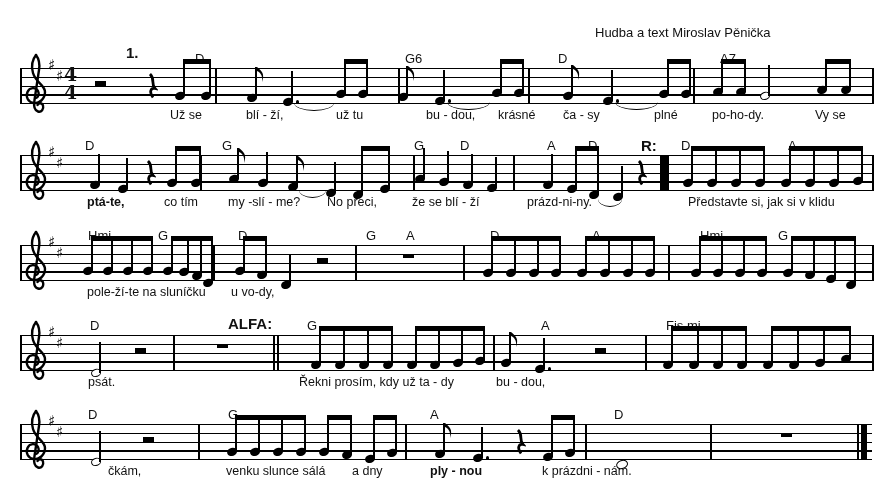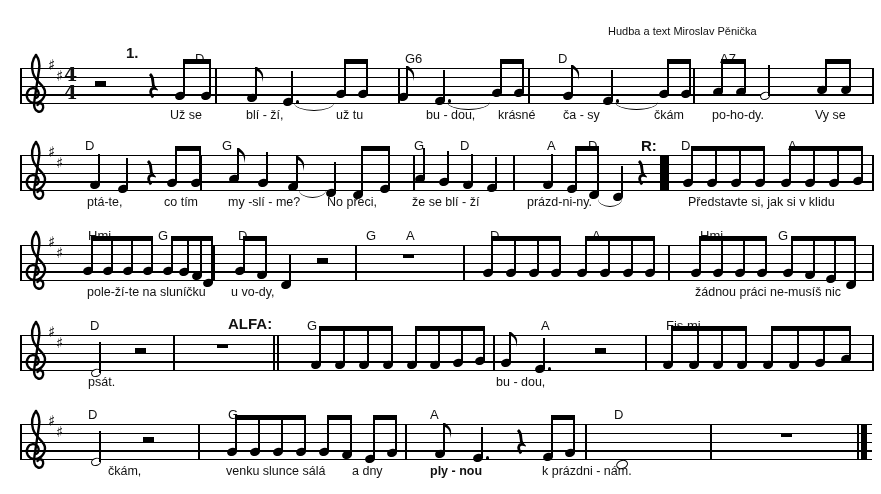--- a/index.html
+++ b/index.html
@@ -1,20 +1,20 @@
 <!DOCTYPE html>
 <html><head>
 <meta charset="utf-8">
 <style>
   html,body{margin:0;padding:0;background:#fff;}
   .page{position:relative;width:881px;height:494px;background:#ffffff;overflow:hidden;
         font-family:"Liberation Sans",sans-serif;color:#111;}
   .title{position:absolute;left:424px;top:12px;transform:translateX(-50%);
          font-size:18px;font-weight:bold;border-bottom:2px solid #000;padding:0 2px 1px 2px;white-space:nowrap;}
-  .credit{position:absolute;left:608px;top:25px;font-size:11px;white-space:nowrap;}
+  .credit{position:absolute;left:595px;top:25px;font-size:13px;white-space:nowrap;}
   .abs{position:absolute;}
   .chord{position:absolute;font-size:13px;white-space:nowrap;}
   .lyric{position:absolute;font-size:12.5px;white-space:nowrap;}
   .marker{position:absolute;font-size:15px;font-weight:bold;white-space:nowrap;}
   .tsig{position:absolute;font-family:"DejaVu Serif",serif;font-weight:bold;font-size:19px;line-height:17px;}
   .sharp{position:absolute;font-size:15px;line-height:15px;font-family:"DejaVu Sans",sans-serif;}
 </style>
 </head>
 <body>
 
@@ -39,21 +39,21 @@
       <div class="chord" style="position: absolute; left: 195px; top: 51px;">D</div>
       <div class="chord" style="position: absolute; left: 405px; top: 51px;">G6</div>
       <div class="chord" style="position: absolute; left: 558px; top: 51px;">D</div>
       <div class="chord" style="position: absolute; left: 720px; top: 51px;">A7</div>
       <div class="lyric" style="position: absolute; left: 170px; top: 108px;">Už  se</div>
       <div class="lyric" style="position: absolute; left: 246px; top: 108px;">blí - ží,</div>
       <div class="lyric" style="position: absolute; left: 336px; top: 108px;">už tu</div>
       <div class="lyric" style="position: absolute; left: 426px; top: 108px;">bu  -  dou,</div>
       <div class="lyric" style="position: absolute; left: 498px; top: 108px;">krásné</div>
       <div class="lyric" style="position: absolute; left: 563px; top: 108px;">ča - sy</div>
-      <div class="lyric" style="position: absolute; left: 654px; top: 108px;">čkám</div>
+      <div class="lyric" style="position: absolute; left: 654px; top: 108px;">plné</div>
       <div class="lyric" style="position: absolute; left: 712px; top: 108px;">po-ho-dy.</div>
       <div class="lyric" style="position: absolute; left: 815px; top: 108px;">Vy se</div>
       <div style="position: absolute; left: 215px; top: 68px; width: 1.5px; height: 36.4px; background: rgb(0, 0, 0);"></div>
       <div style="position: absolute; left: 398px; top: 68px; width: 1.5px; height: 36.4px; background: rgb(0, 0, 0);"></div>
       <div style="position: absolute; left: 528px; top: 68px; width: 1.5px; height: 36.4px; background: rgb(0, 0, 0);"></div>
       <div style="position: absolute; left: 693px; top: 68px; width: 1.5px; height: 36.4px; background: rgb(0, 0, 0);"></div>
       <div style="position: absolute; left: 872px; top: 68px; width: 1.5px; height: 36.4px; background: rgb(0, 0, 0);"></div>
       <div style="position: absolute; left: 94.5px; top: 81px; width: 11px; height: 4.6px; background: rgb(0, 0, 0);"></div>
       <div style="position: absolute; left: 147px; top: 73px; width: 11px; height: 27px;"><svg width="11" height="27" viewBox="0 0 11 27">
           <path d="M3 1 C8.5 6.5 3.5 10.5 8 15.5 C3.5 14.5 2 19.5 6 24.5" fill="none" stroke="#000" stroke-width="2.8"></path>
@@ -131,21 +131,21 @@
       <div class="sharp" style="position: absolute; left: 56px; top: 156px;">♯</div>
       <div class="marker" style="position: absolute; left: 641px; top: 137px;">R:</div>
       <div class="chord" style="position: absolute; left: 85px; top: 138px;">D</div>
       <div class="chord" style="position: absolute; left: 222px; top: 138px;">G</div>
       <div class="chord" style="position: absolute; left: 414px; top: 138px;">G</div>
       <div class="chord" style="position: absolute; left: 460px; top: 138px;">D</div>
       <div class="chord" style="position: absolute; left: 547px; top: 138px;">A</div>
       <div class="chord" style="position: absolute; left: 588px; top: 138px;">D</div>
       <div class="chord" style="position: absolute; left: 681px; top: 138px;">D</div>
       <div class="chord" style="position: absolute; left: 788px; top: 138px;">A</div>
-      <div class="lyric" style="position: absolute; left: 87px; top: 195px;">ptá-te,</div>
+      <div class="lyric" style="position: absolute; left: 87px; top: 195px; font-weight: bold;">ptá-te,</div>
       <div class="lyric" style="position: absolute; left: 164px; top: 195px;">co tím</div>
       <div class="lyric" style="position: absolute; left: 228px; top: 195px;">my -slí - me?</div>
       <div class="lyric" style="position: absolute; left: 327px; top: 195px;">No přeci,</div>
       <div class="lyric" style="position: absolute; left: 412px; top: 195px;">že  se  blí - ží</div>
       <div class="lyric" style="position: absolute; left: 527px; top: 195px;">prázd-ni-ny.</div>
       <div class="lyric" style="position: absolute; left: 688px; top: 195px;">Představte si, jak  si v klidu</div>
       <div style="position: absolute; left: 200px; top: 155px; width: 1.5px; height: 36.4px; background: rgb(0, 0, 0);"></div>
       <div style="position: absolute; left: 413px; top: 155px; width: 1.5px; height: 36.4px; background: rgb(0, 0, 0);"></div>
       <div style="position: absolute; left: 513px; top: 155px; width: 1.5px; height: 36.4px; background: rgb(0, 0, 0);"></div>
       <div style="position: absolute; left: 660px; top: 155px; width: 9px; height: 36.4px; background: rgb(0, 0, 0);"></div>
@@ -237,21 +237,20 @@
       <div class="chord" style="position: absolute; left: 158px; top: 228px;">G</div>
       <div class="chord" style="position: absolute; left: 238px; top: 228px;">D</div>
       <div class="chord" style="position: absolute; left: 366px; top: 228px;">G</div>
       <div class="chord" style="position: absolute; left: 406px; top: 228px;">A</div>
       <div class="chord" style="position: absolute; left: 490px; top: 228px;">D</div>
       <div class="chord" style="position: absolute; left: 592px; top: 228px;">A</div>
       <div class="chord" style="position: absolute; left: 700px; top: 228px;">Hmi</div>
       <div class="chord" style="position: absolute; left: 778px; top: 228px;">G</div>
       <div class="lyric" style="position: absolute; left: 87px; top: 285px;">pole-ží-te na sluníčku</div>
       <div class="lyric" style="position: absolute; left: 231px; top: 285px;">u vo-dy,</div>
-      <div class="lyric" style="position: absolute; left: 695px; top: 285px;">žádnou práci ne-musíš nic</div>
       <div style="position: absolute; left: 213px; top: 245px; width: 1.5px; height: 36.4px; background: rgb(0, 0, 0);"></div>
       <div style="position: absolute; left: 355px; top: 245px; width: 1.5px; height: 36.4px; background: rgb(0, 0, 0);"></div>
       <div style="position: absolute; left: 463px; top: 245px; width: 1.5px; height: 36.4px; background: rgb(0, 0, 0);"></div>
       <div style="position: absolute; left: 668px; top: 245px; width: 1.5px; height: 36.4px; background: rgb(0, 0, 0);"></div>
       <div style="position: absolute; left: 872px; top: 245px; width: 1.5px; height: 36.4px; background: rgb(0, 0, 0);"></div>
       <div style="position: absolute; left: 83.25px; top: 267.25px; width: 9.5px; height: 7.5px; border-radius: 50%; transform: rotate(-18deg); background: rgb(0, 0, 0);"></div>
       <div style="position: absolute; left: 91.2px; top: 236px; width: 1.5px; height: 35px; background: rgb(0, 0, 0);"></div>
       <div style="position: absolute; left: 103.25px; top: 267.25px; width: 9.5px; height: 7.5px; border-radius: 50%; transform: rotate(-18deg); background: rgb(0, 0, 0);"></div>
       <div style="position: absolute; left: 111.2px; top: 236px; width: 1.5px; height: 35px; background: rgb(0, 0, 0);"></div>
       <div style="position: absolute; left: 123.25px; top: 267.25px; width: 9.5px; height: 7.5px; border-radius: 50%; transform: rotate(-18deg); background: rgb(0, 0, 0);"></div>
@@ -324,20 +323,21 @@
     <path d="M13 5 C16 9 17 14 16 20 L11.5 50 C10.5 56 11.5 60.5 15 61.5 C18.5 62.5 21 59 20 55.5 C19.2 52.5 15.5 52.5 14.5 55" fill="none" stroke="#000" stroke-width="2.4" stroke-linecap="round"></path>
   </svg></div>
       <div class="sharp" style="position: absolute; left: 48px; top: 325px;">♯</div>
       <div class="sharp" style="position: absolute; left: 56px; top: 336px;">♯</div>
       <div class="marker" style="position: absolute; left: 228px; top: 315px;">ALFA:</div>
       <div class="chord" style="position: absolute; left: 90px; top: 318px;">D</div>
       <div class="chord" style="position: absolute; left: 307px; top: 318px;">G</div>
       <div class="chord" style="position: absolute; left: 541px; top: 318px;">A</div>
       <div class="chord" style="position: absolute; left: 666px; top: 318px;">Fis mi</div>
       <div class="lyric" style="position: absolute; left: 88px; top: 375px;">psát.</div>
+      <div class="lyric" style="position: absolute; left: 299px; top: 375px;">Řekni   prosím, kdy už  ta - dy</div>
       <div class="lyric" style="position: absolute; left: 496px; top: 375px;">bu  -  dou,</div>
       <div style="position: absolute; left: 173px; top: 335px; width: 1.5px; height: 36.4px; background: rgb(0, 0, 0);"></div>
       <div style="position: absolute; left: 273px; top: 335px; width: 1.6px; height: 36.4px; background: rgb(0, 0, 0);"></div>
       <div style="position: absolute; left: 277px; top: 335px; width: 1.6px; height: 36.4px; background: rgb(0, 0, 0);"></div>
       <div style="position: absolute; left: 493px; top: 335px; width: 1.5px; height: 36.4px; background: rgb(0, 0, 0);"></div>
       <div style="position: absolute; left: 645px; top: 335px; width: 1.5px; height: 36.4px; background: rgb(0, 0, 0);"></div>
       <div style="position: absolute; left: 872px; top: 335px; width: 1.5px; height: 36.4px; background: rgb(0, 0, 0);"></div>
       <div style="position: absolute; left: 91.25px; top: 369.25px; width: 9.5px; height: 7.5px; border-radius: 50%; transform: rotate(-18deg); border: 1.9px solid rgb(0, 0, 0); background: rgb(255, 255, 255); box-sizing: border-box;"></div>
       <div style="position: absolute; left: 99.2px; top: 342px; width: 1.5px; height: 31px; background: rgb(0, 0, 0);"></div>
       <div style="position: absolute; left: 134.5px; top: 348px; width: 11px; height: 4.6px; background: rgb(0, 0, 0);"></div>

